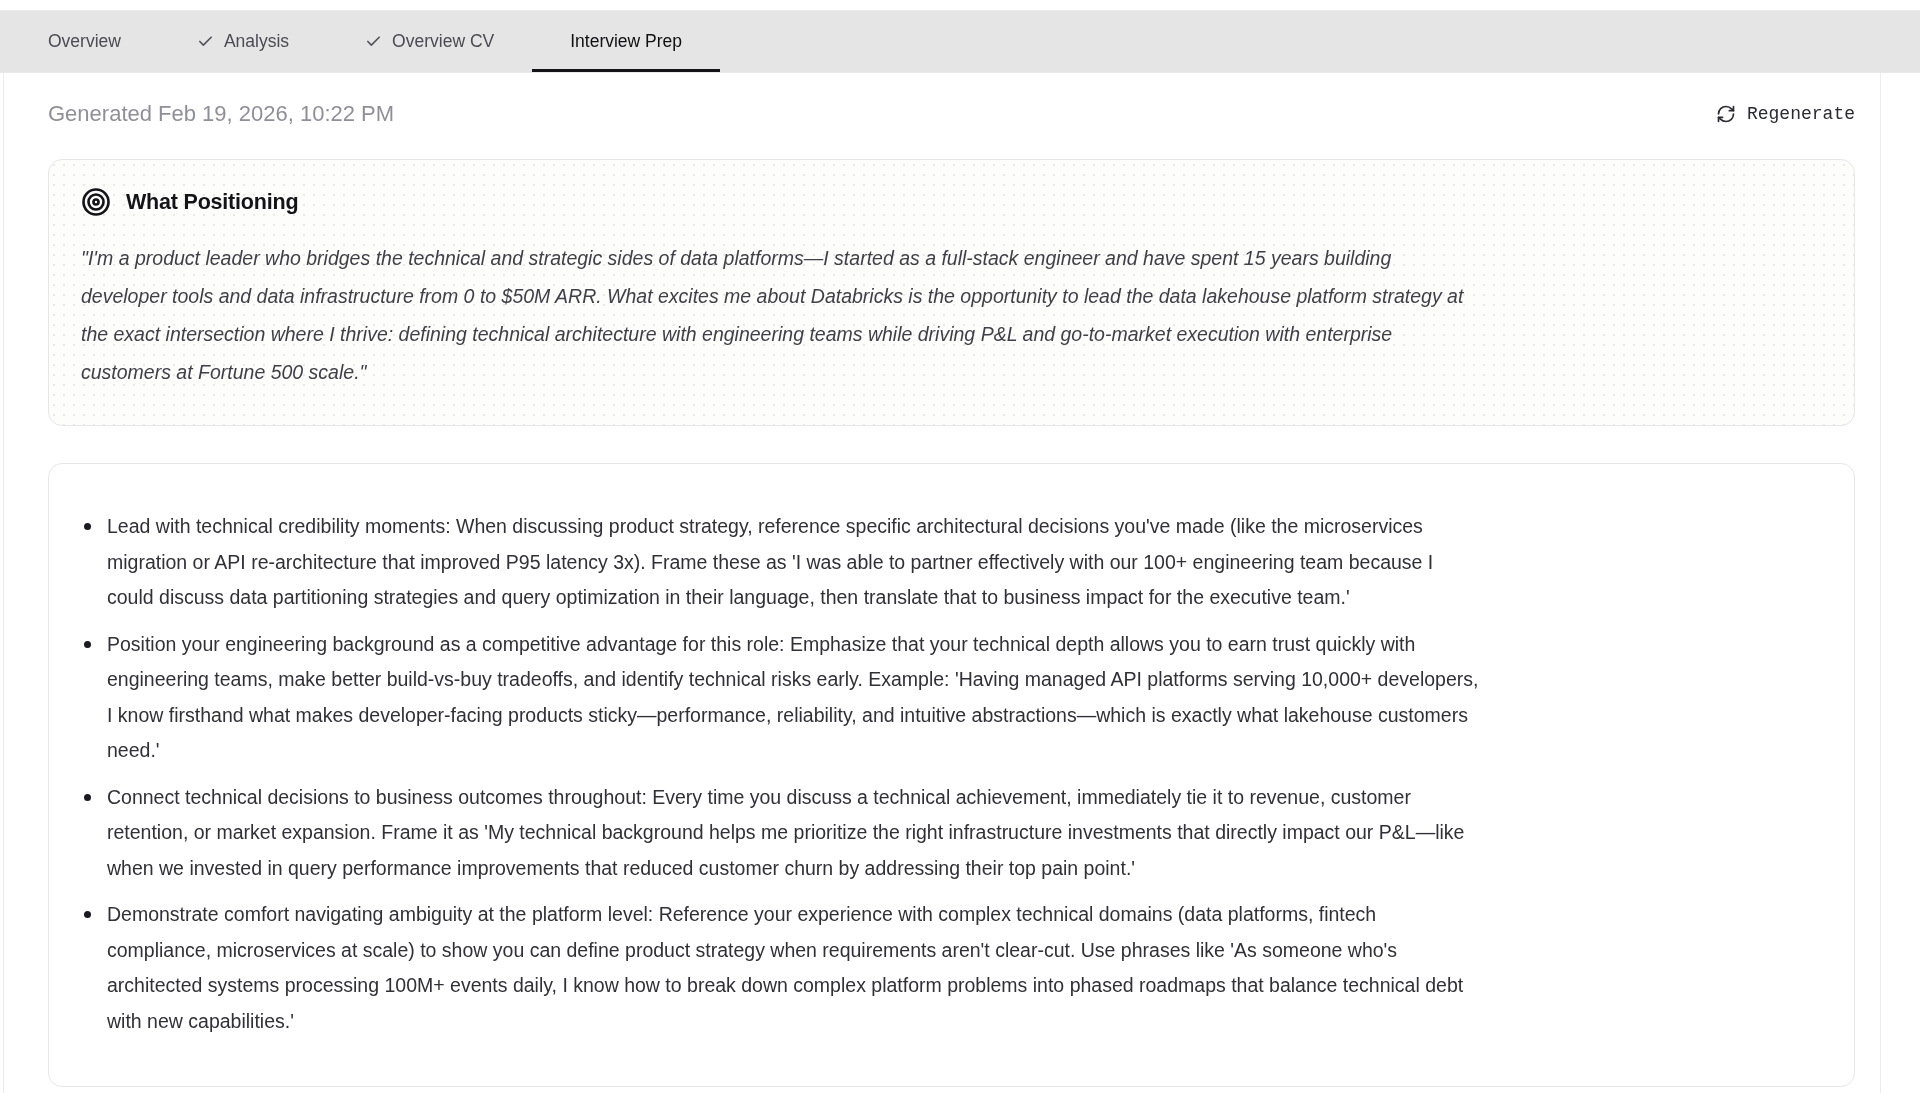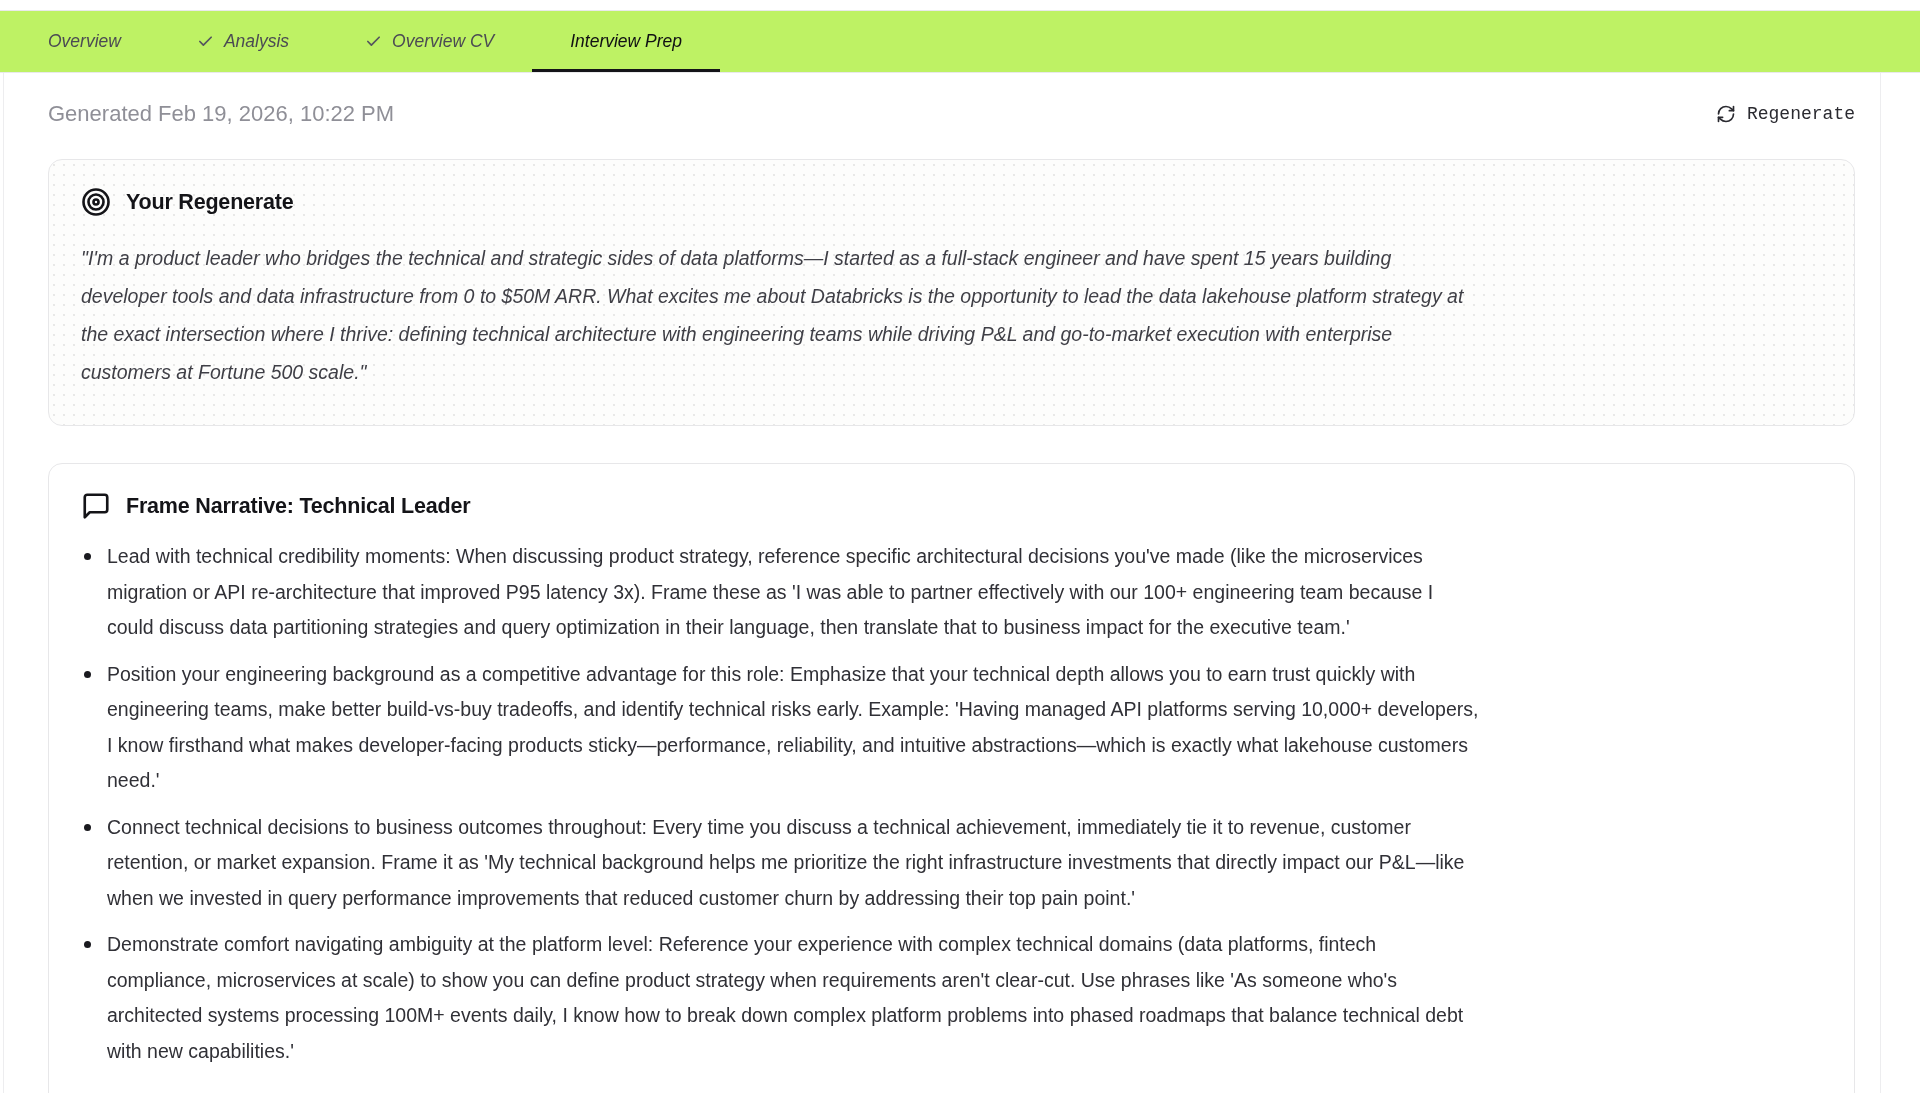--- a/index.html
+++ b/index.html
@@ -8,22 +8,21 @@
 
   
   .tabbar {
     margin-top: 10px;
     height: 63px;
     border-top: 1px solid #e9e9eb;
     border-bottom: 1px solid #e9e9eb;
     display: flex;
     align-items: stretch;
     padding-left: 10px;
-    background: #bef264;
-    font-style: italic;
+    background: #e5e5e5;
   }
   .tab {
     display: flex;
     align-items: center;
     gap: 10px;
     padding: 0 38px;
     font-size: 17.5px;
     color: #4b4b53;
     cursor: pointer;
     white-space: nowrap;
@@ -169,32 +168,26 @@
       </button>
     </div>
 
     <section class="card card-positioning">
       <div class="card-head">
         <svg viewBox="0 0 24 24" fill="none" stroke-width="2.1" stroke-linecap="round" stroke-linejoin="round">
           <circle cx="12" cy="12" r="10"></circle>
           <circle cx="12" cy="12" r="6"></circle>
           <circle cx="12" cy="12" r="2"></circle>
         </svg>
-        <h2>Your Regenerate</h2>
+        <h2>What Positioning</h2>
       </div>
       <p class="quote">"I'm a product leader who bridges the technical and strategic sides of data platforms—I started as a full-stack engineer and have spent 15 years building developer tools and data infrastructure from 0 to $50M ARR. What excites me about Databricks is the opportunity to lead the data lakehouse platform strategy at the exact intersection where I thrive: defining technical architecture with engineering teams while driving P&amp;L and go-to-market execution with enterprise customers at Fortune 500 scale."</p>
     </section>
 
     <section class="card card-narrative">
-      <div class="card-head">
-        <svg viewBox="0 0 24 24" fill="none" stroke-width="2.1" stroke-linecap="round" stroke-linejoin="round">
-          <path d="M21 15a2 2 0 0 1-2 2H7l-4 4V5a2 2 0 0 1 2-2h14a2 2 0 0 1 2 2z"></path>
-        </svg>
-        <h2>Frame Narrative: Technical Leader</h2>
-      </div>
       <ul class="bullets">
         <li>Lead with technical credibility moments: When discussing product strategy, reference specific architectural decisions you've made (like the microservices migration or API re-architecture that improved P95 latency 3x). Frame these as 'I was able to partner effectively with our 100+ engineering team because I could discuss data partitioning strategies and query optimization in their language, then translate that to business impact for the executive team.'</li>
         <li>Position your engineering background as a competitive advantage for this role: Emphasize that your technical depth allows you to earn trust quickly with engineering teams, make better build-vs-buy tradeoffs, and identify technical risks early. Example: 'Having managed API platforms serving 10,000+ developers, I know firsthand what makes developer-facing products sticky—performance, reliability, and intuitive abstractions—which is exactly what lakehouse customers need.'</li>
         <li>Connect technical decisions to business outcomes throughout: Every time you discuss a technical achievement, immediately tie it to revenue, customer retention, or market expansion. Frame it as 'My technical background helps me prioritize the right infrastructure investments that directly impact our P&amp;L—like when we invested in query performance improvements that reduced customer churn by addressing their top pain point.'</li>
         <li>Demonstrate comfort navigating ambiguity at the platform level: Reference your experience with complex technical domains (data platforms, fintech compliance, microservices at scale) to show you can define product strategy when requirements aren't clear-cut. Use phrases like 'As someone who's architected systems processing 100M+ events daily, I know how to break down complex platform problems into phased roadmaps that balance technical debt with new capabilities.'</li>
       </ul>
     </section>
 
   </main>
 </div>

